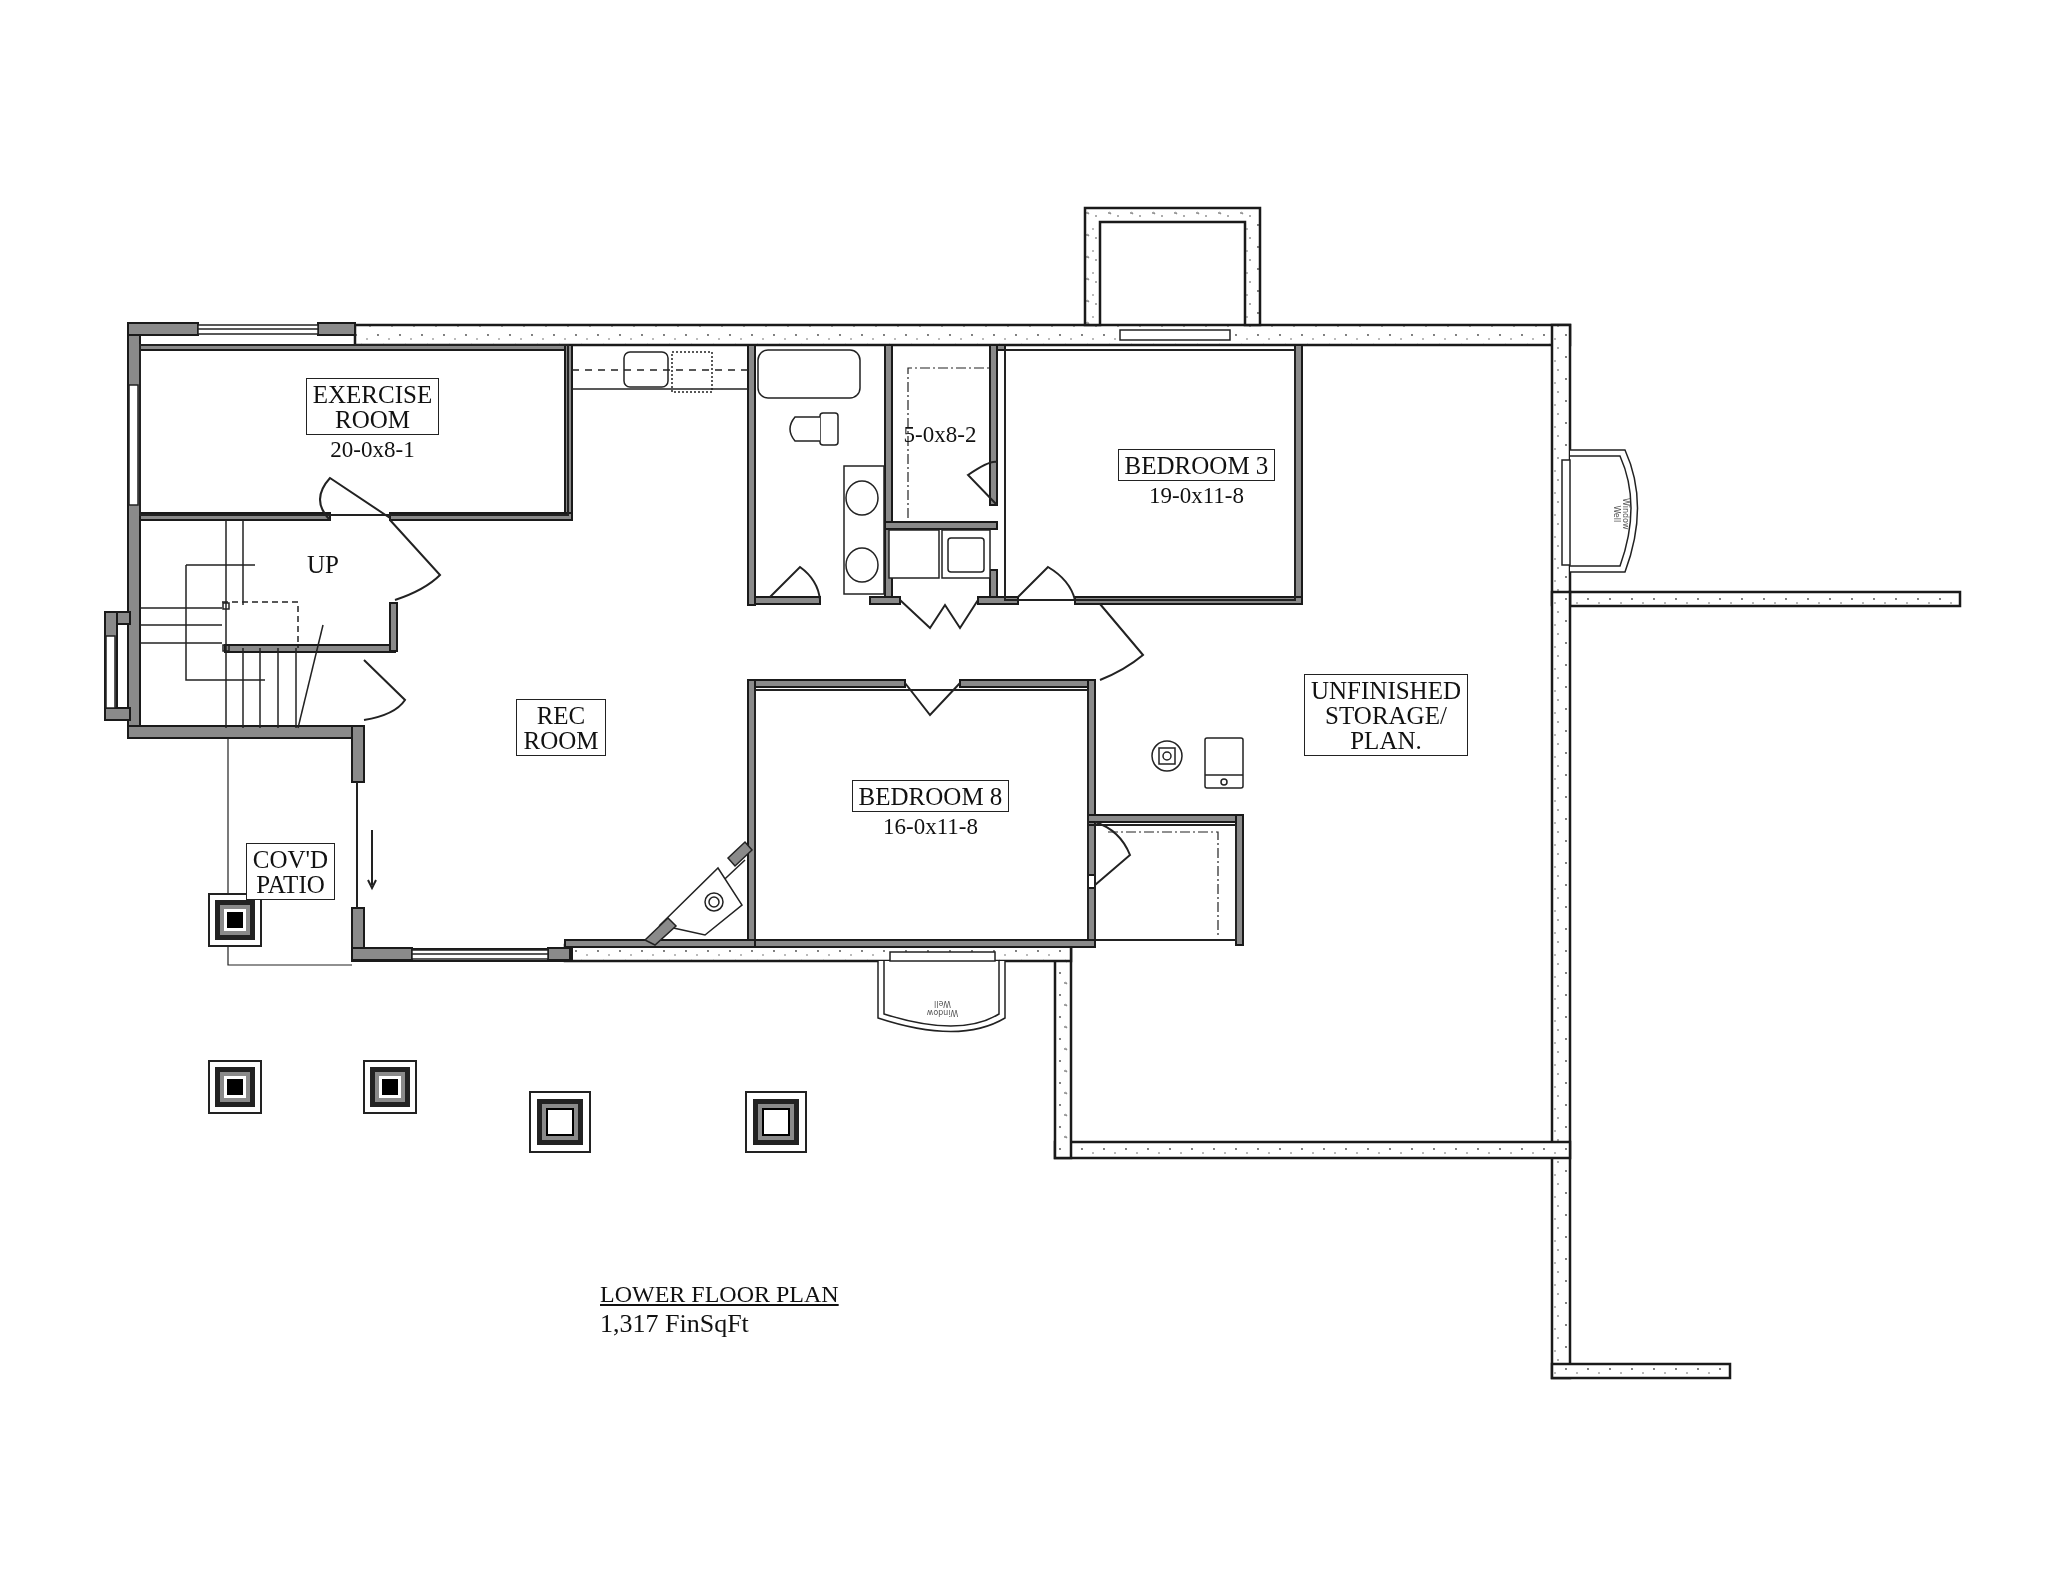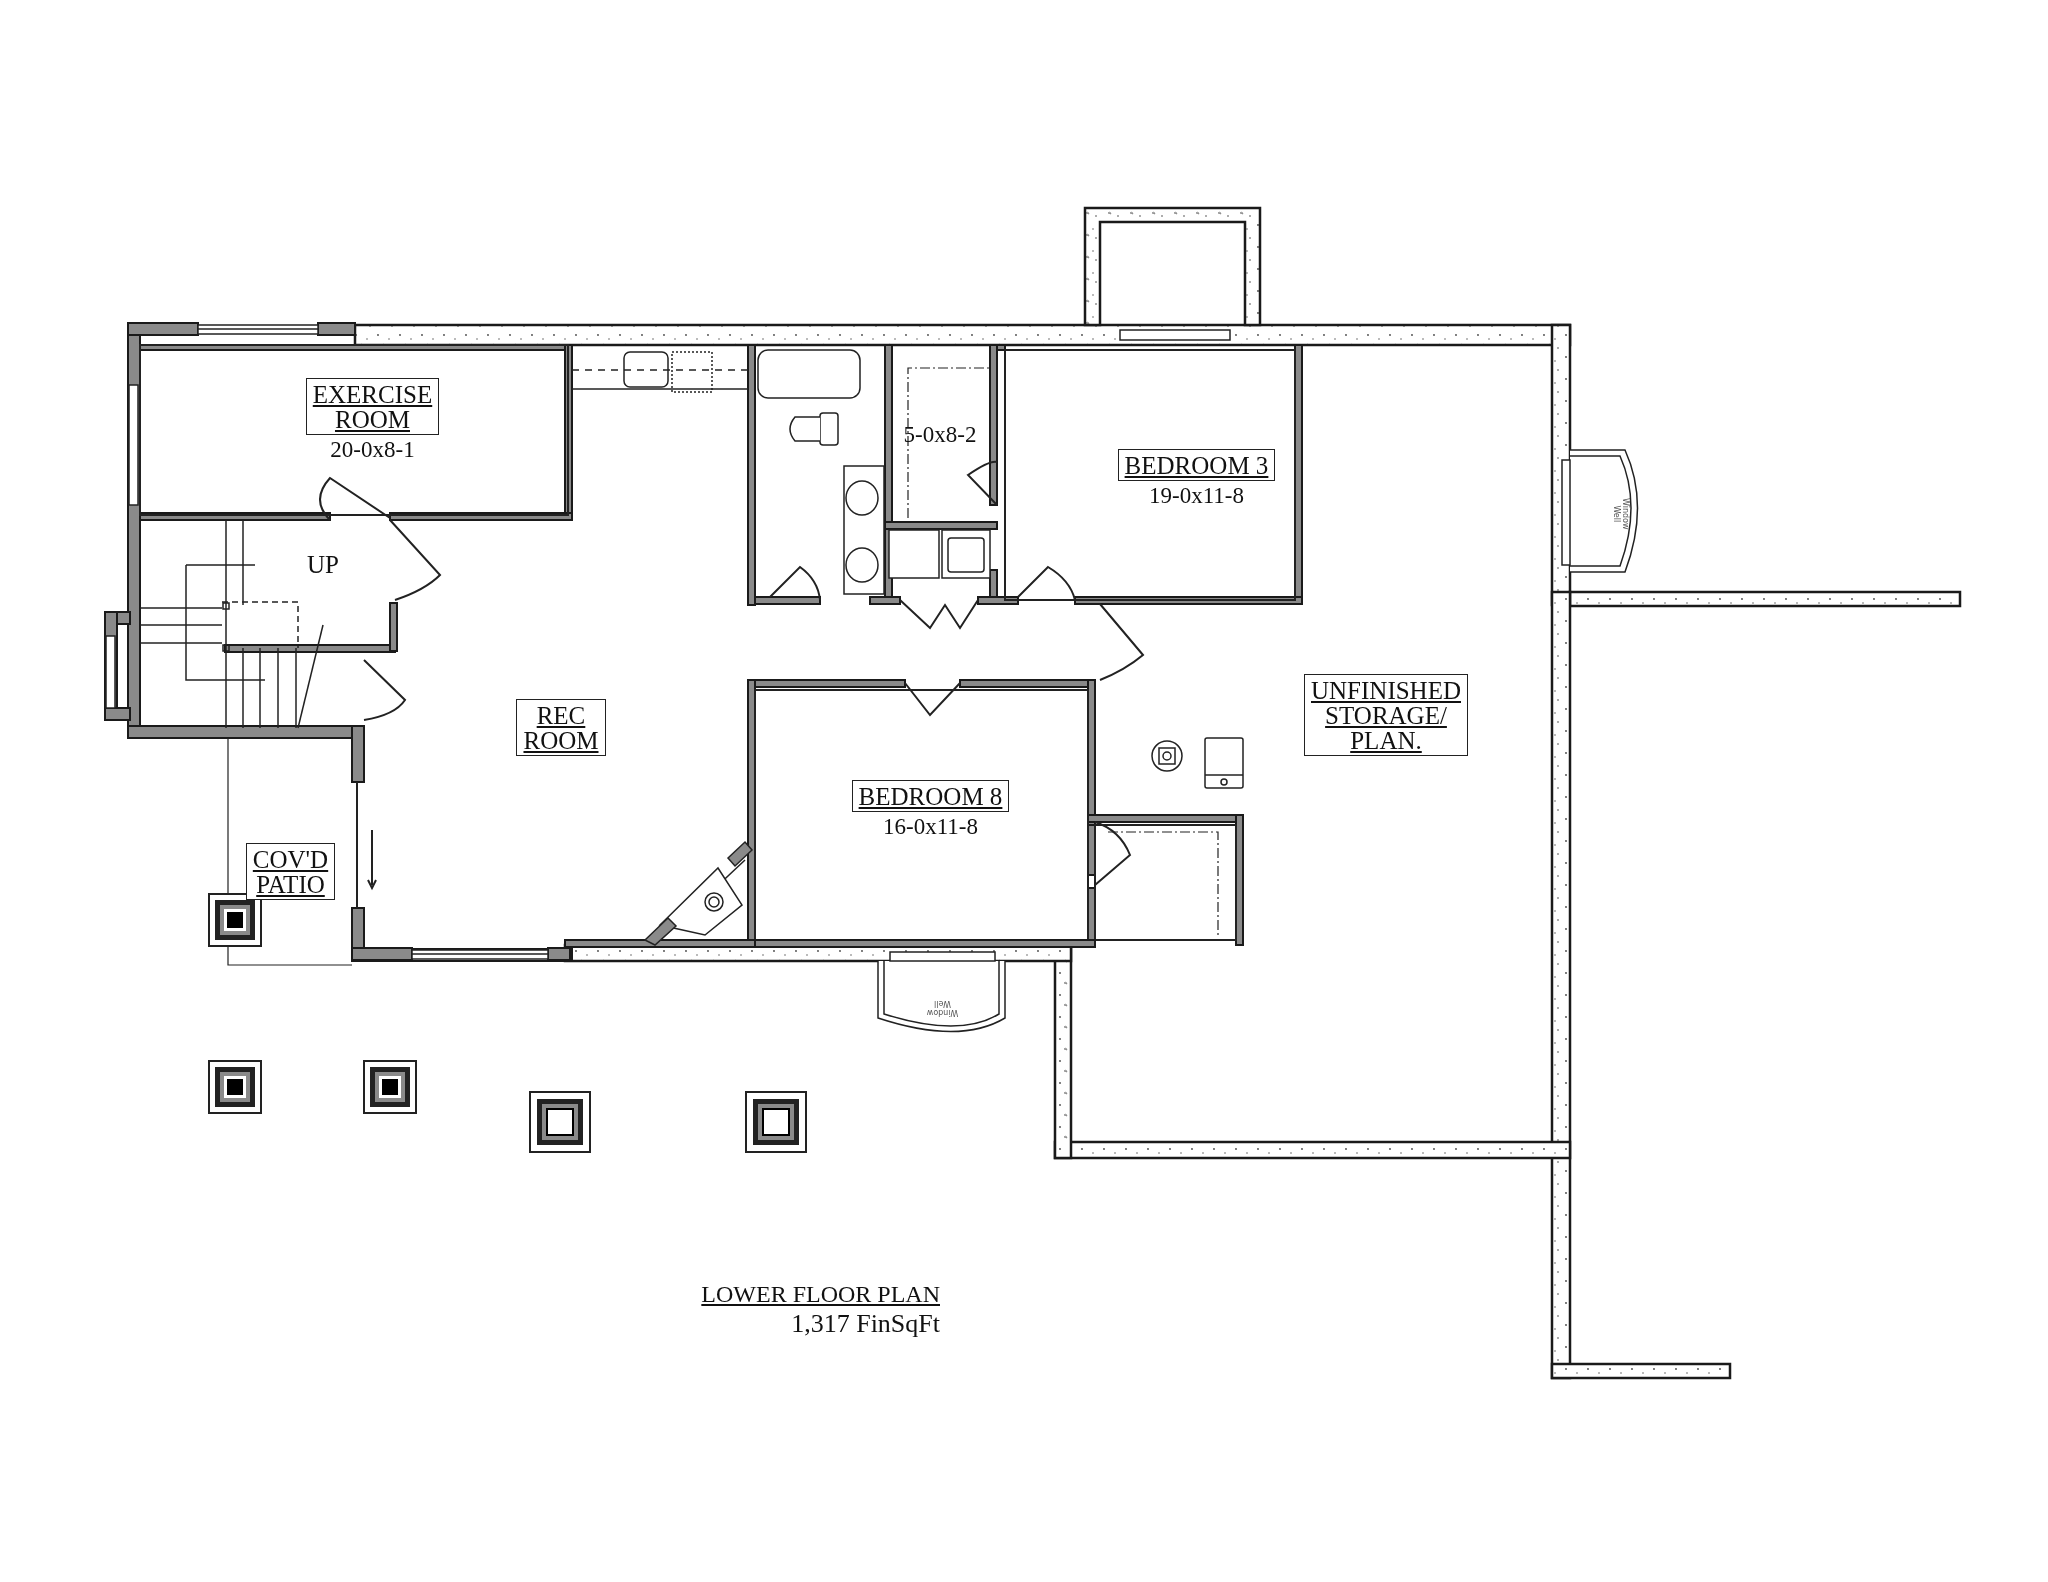--- a/index.html
+++ b/index.html
@@ -1,23 +1,23 @@
 <!DOCTYPE html>
 <html><head>
 <meta charset="utf-8">
 <style>
   html, body { margin: 0; padding: 0; background: #ffffff; }
   body { width: 2048px; height: 1582px; position: relative; overflow: hidden; font-family: "Liberation Serif", serif; }
   #plan { position: absolute; left: 0; top: 0; }
   .lbl { position: absolute; text-align: center; color: #111; font-family: "Liberation Serif", serif; line-height: 1.0; }
-  .box { border: 1.5px solid #222; padding: 3px 6px 2px 6px; display: inline-block; background: #fff; text-decoration: underline; }
+  .box { border: 1.5px solid #222; padding: 3px 6px 2px 6px; display: inline-block; background: #fff; }
   .dim { display: block; font-size: 23px; margin-top: 3px; }
   .name { font-size: 25px; display: block; }
   .ww { position: absolute; font-family: "DejaVu Sans", sans-serif; font-size: 8px; color: #555; text-align: center; line-height: 1.1; }
-  .title { position: absolute; left: 600px; top: 1281px; width: 340px; text-align: right; color: #111; }
+  .title { position: absolute; left: 600px; top: 1281px; width: 340px; text-align: left; color: #111; }
   .title .t1 { font-size: 24px; text-decoration: underline; display: block; }
   .title .t2 { font-size: 26px; display: block; margin-top: 1px; }
 </style>
 </head>
 <body>
 
 <svg id="plan" width="2048" height="1582" viewBox="0 0 2048 1582" xmlns="http://www.w3.org/2000/svg">
   <defs>
     <pattern id="conc" width="22" height="22" patternUnits="userSpaceOnUse">
       <rect width="22" height="22" fill="#fff"></rect>

